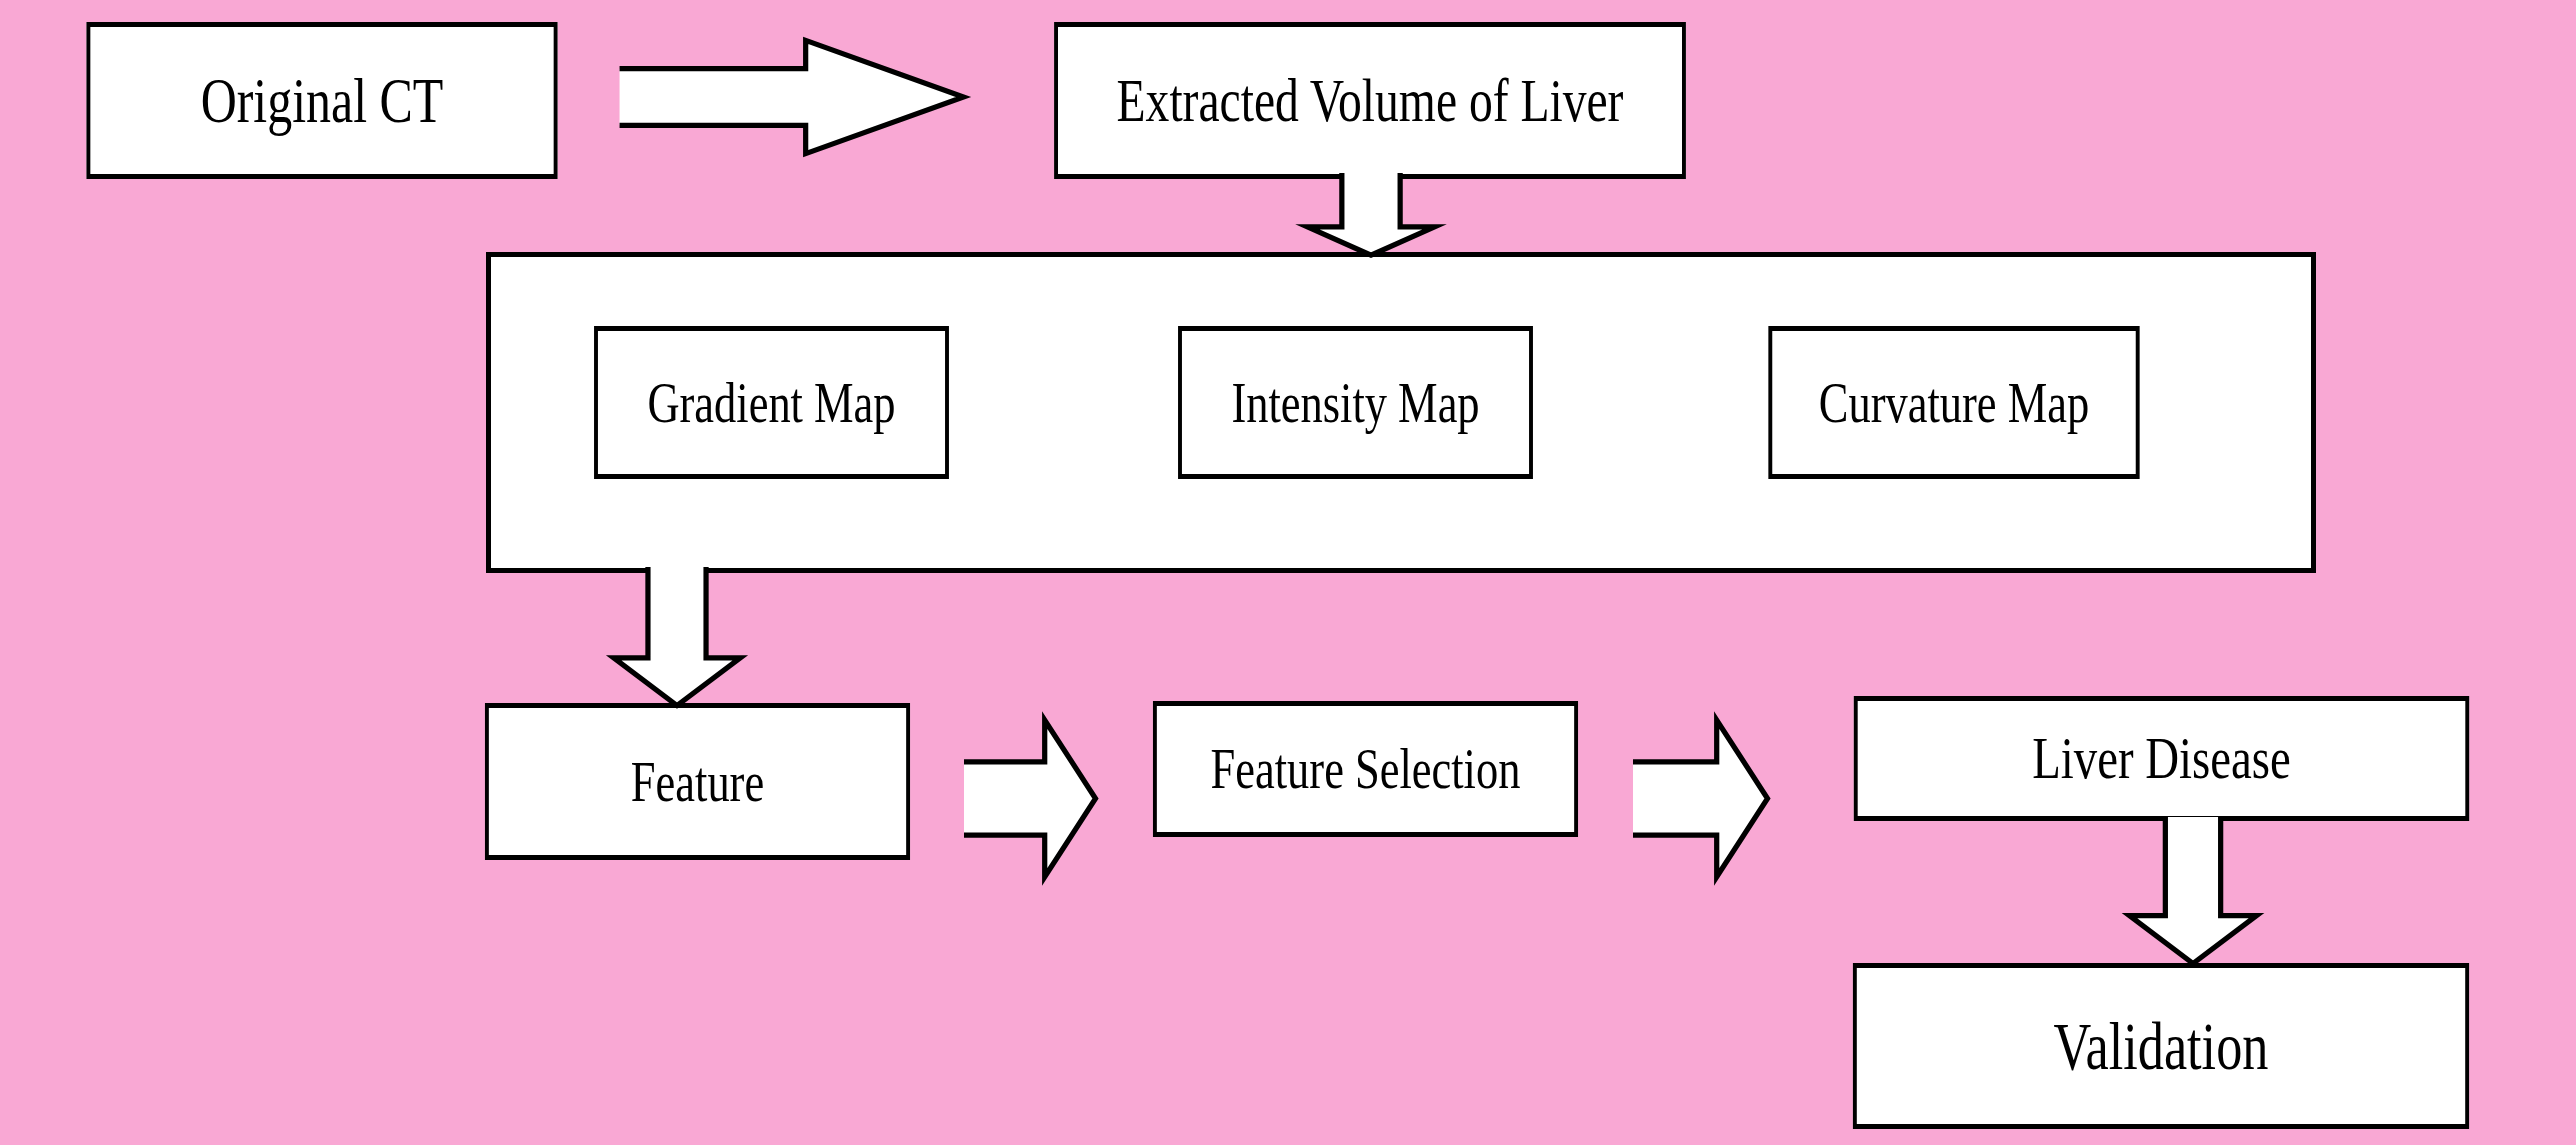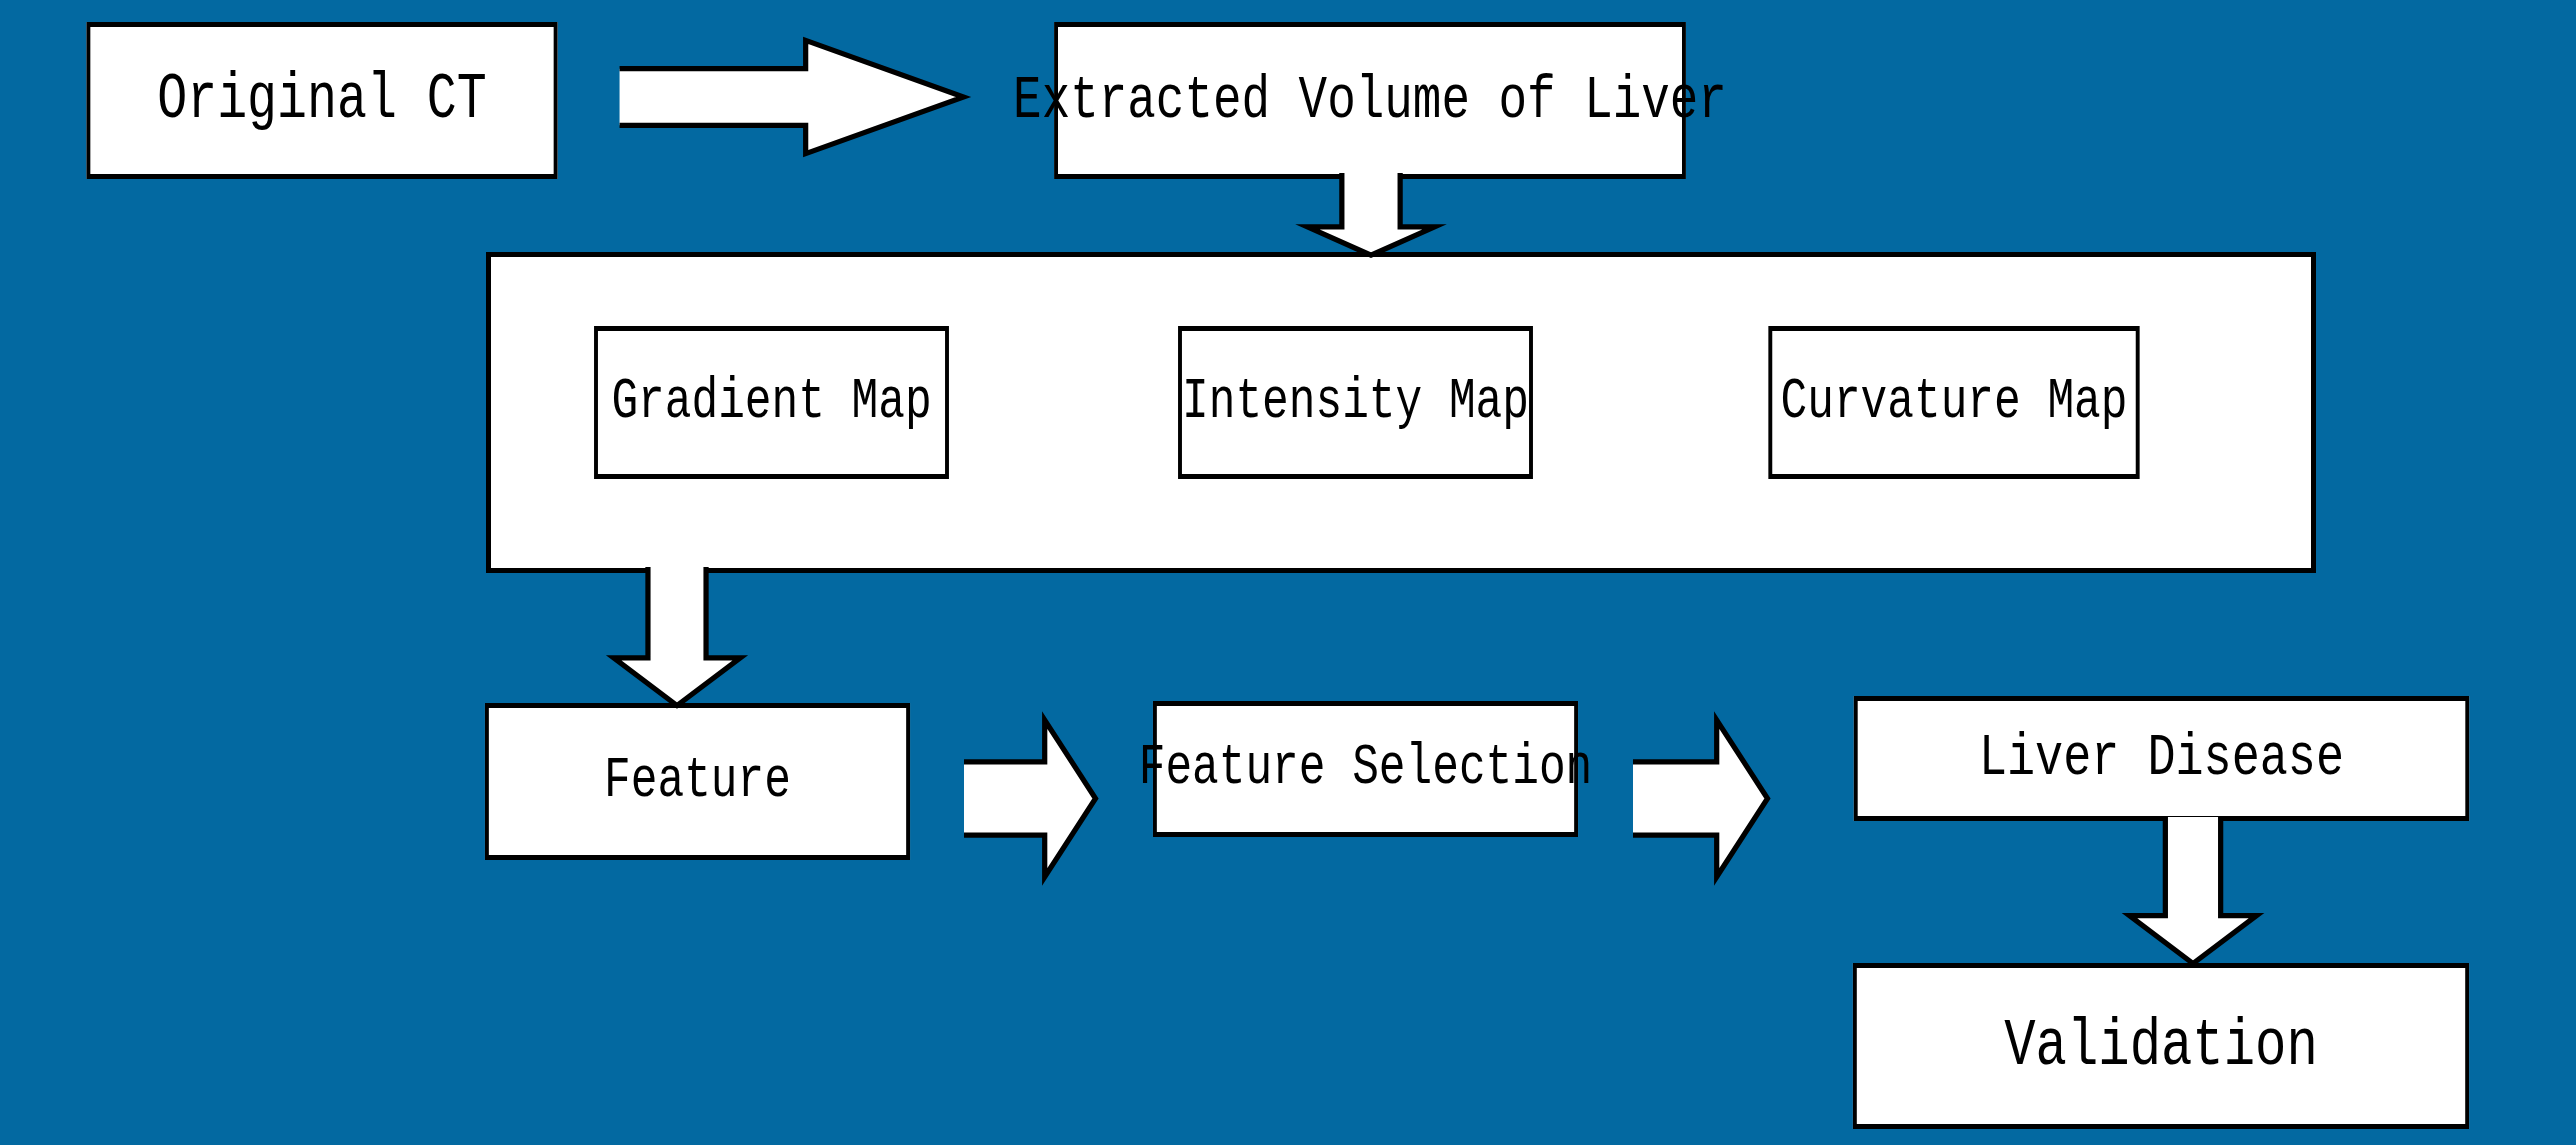--- a/index.html
+++ b/index.html
@@ -5,23 +5,23 @@
 <style>
   html, body {
     margin: 0;
     padding: 0;
     background: #ffffff;
   }
   #canvas {
     position: relative;
     width: 2576px;
     height: 1145px;
-    background: #0369a1;
+    background: #f9a8d4;
     overflow: hidden;
-    font-family: Liberation Mono, monospace;
+    font-family: Liberation Serif, serif;
   }
   .node {
     position: absolute;
     box-sizing: border-box;
     border: 5.2px solid #000000;
     background: #ffffff;
     display: flex;
     align-items: center;
     justify-content: center;
     color: #000000;

